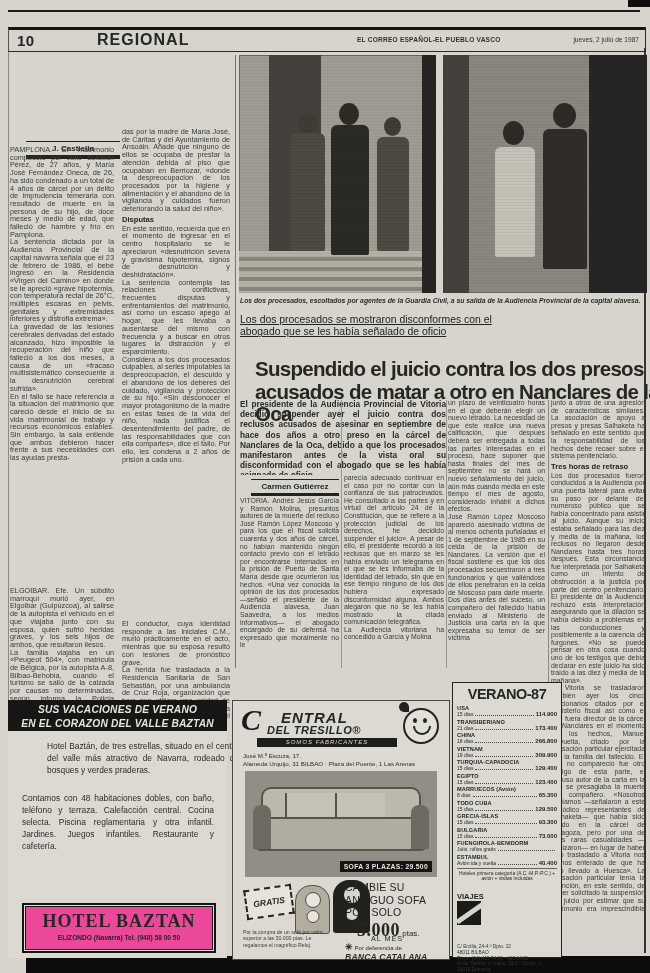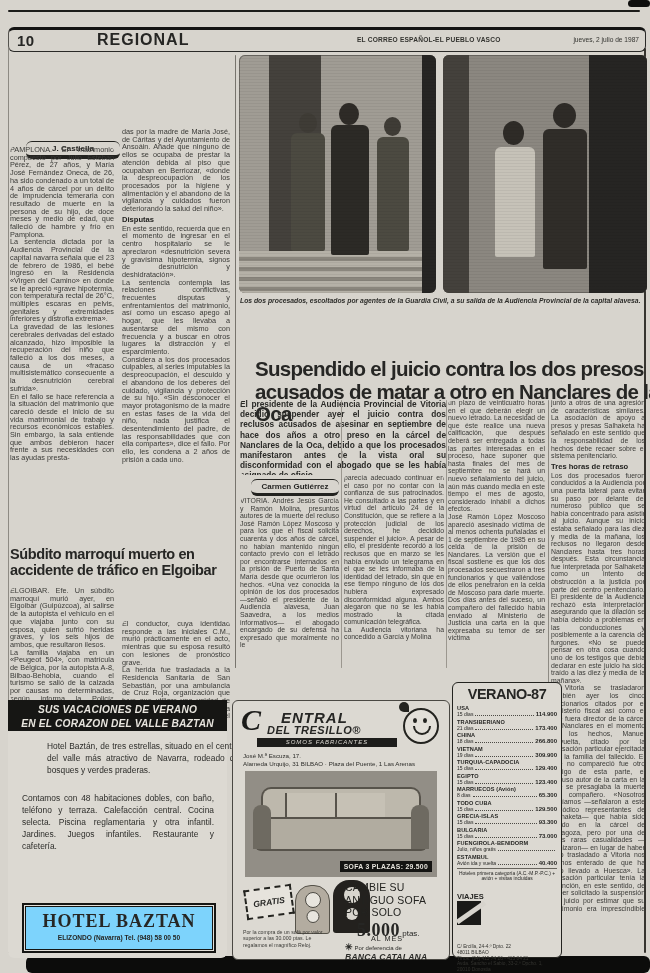--- a/index.html
+++ b/index.html
@@ -2,21 +2,21 @@
 <html lang="es" style="--paper: #d7d4cd; --ink: #262624; --photo-gray: #a09c94;"><head>
 <meta charset="utf-8">
 <style>
   :root{
     --paper:#d7d4cd; --paper2:#dcd9d2; --ink:#262624; --ink-soft:#3a3a37;
     --photo-gray:#a09c94; --rule:#1c1c1a;
   }
   html,body{margin:0;padding:0;background:#b9b6b0;}
   .page{position:relative;width:650px;height:973px;background:var(--paper);
         font-family:"Liberation Sans",sans-serif;color:var(--ink);overflow:hidden;}
-  .abs{position:absolute;border-radius:6px;}
+  .abs{position:absolute;}
   .just{text-align:justify;white-space:pre-line;overflow:hidden;hyphens:auto;}
   .pre{white-space:pre-line;}
 
   
   .top-rule{left:8px;top:10px;width:632px;height:2px;background:var(--rule);}
   .corner-mark{left:628px;top:0;width:22px;height:7px;background:#0e0e0d;}
   .masthead{left:8px;top:27px;width:636px;height:21px;border-top:3px solid #141413;
             border-bottom:1px solid #2a2a28;border-left:1px solid #55534e;border-right:1px solid #2a2a28;}
   .pagenum{position:absolute;left:8px;top:2px;font-size:15px;font-weight:bold;letter-spacing:.5px;}
   .section{position:absolute;left:88px;top:1px;font-size:16px;font-weight:bold;letter-spacing:1px;}
@@ -79,21 +79,21 @@
   .gut3{left:548px;top:400px;width:1px;height:538px;background:#8d8a83;}
 
   
   .hotel-ad{left:8px;top:700px;width:219px;height:258px;background:var(--paper2);}
   .hotel-banner{position:absolute;left:0;top:0;width:100%;height:31px;background:#161614;color:#e8e5de;
                 text-align:center;font-weight:bold;font-style:italic;font-size:10.2px;line-height:1.35;
                 padding-top:3px;box-sizing:border-box;letter-spacing:.2px;}
   .hotel-para{position:absolute;left:14px;width:192px;font-size:8.4px;line-height:12px;
               text-align:justify;color:#2d2d2a;}
   .hp1{top:40px;margin-left:25px;} .hp2{top:92px;} .hp3{top:167px;font-weight:bold;line-height:11px;}
-  .hotel-logo{position:absolute;left:14px;top:203px;width:190px;height:46px;background:#7dd3fc;
+  .hotel-logo{position:absolute;left:14px;top:203px;width:190px;height:46px;background:#ec4899;
               border:2px solid #151513;box-shadow:0 0 0 1px #e2dfd8 inset,0 0 0 2px #151513 inset;
               text-align:center;}
   .hotel-logo-text{font-family:"Liberation Serif",serif;font-weight:bold;font-size:18px;
                    letter-spacing:1px;margin-top:6px;}
   .hotel-addr{font-size:6.6px;font-weight:bold;margin-top:2px;color:#262624;}
 
   
   .sofa-ad{left:232px;top:700px;width:216px;height:258px;border:1px solid #4a4843;background:var(--paper2);}
   .brand-c{position:absolute;left:8px;top:2px;font-family:"Liberation Serif",serif;font-weight:bold;
            font-style:italic;font-size:30px;color:#1b1b19;}
@@ -184,22 +184,20 @@
 La gravedad de las lesiones cerebrales derivadas del estado alcanzado, hizo imposible la recuperación del niño que falleció a los dos meses, a causa de un «fracaso multisistemático consecuente a la desnutrición cerebral sufrida».
 En el fallo se hace referencia a la situación del matrimonio que careció desde el inicio de su vida matrimonial de trabajo y recursos económicos estables. Sin embargo, la sala entiende que ambos debieron hacer frente a sus necesidades con las ayudas presta-</div>
   <div class="abs a1-col2">
     <div class="bodytext just">das por la madre de María José, de Cáritas y del Ayuntamiento de Ansoáin. Añade que ninguno de ellos se ocupaba de prestar la atención debida al piso que ocupaban en Berriozar, «donde la despreocupación de los procesados por la higiene y alimentación y el abandono de la vigilancia y cuidados fueron deteriorando la salud del niño».</div>
     <div class="crosshead">Disputas</div>
     <div class="bodytext just">En este sentido, recuerda que en el momento de ingresar en el centro hospitalario se le apreciaron «desnutrición severa y gravísima hipotermia, signos de desnutrición y deshidratación».
 La sentencia contempla las relaciones conflictivas, frecuentes disputas y enfrentamientos del matrimonio, así como un escaso apego al hogar, que les llevaba a ausentarse del mismo con frecuencia y a buscar en otros lugares la distracción y el esparcimiento.
 Considera a los dos procesados culpables, al serles imputables la despreocupación, el descuido y el abandono de los deberes del cuidado, vigilancia y protección de su hijo. «Sin desconocer el mayor protagonismo de la madre en estas fases de la vida del niño, nada justifica el desentendimiento del padre, de las responsabilidades que con ella compartes», dice el fallo. Por ello, les condena a 2 años de prisión a cada uno.</div>
   </div>
 
-  <h2 class="abs a2-headline pre" style="margin:0">Súbdito marroquí muerto en
-accidente de tráfico en Elgoibar</h2>
   <div class="abs a2-col1 bodytext just">ELGOIBAR. Efe. Un súbdito marroquí murió ayer, en Elgoibar (Guipúzcoa), al salirse de la autopista el vehículo en el que viajaba junto con su esposa, quien sufrió heridas graves, y los seis hijos de ambos, que resultaron ilesos.
 La familia viajaba en un «Peugeot 504», con matrícula de Bélgica, por la autopista A-8, Bilbao-Behobia, cuando el turismo se salió de la calzada por causas no determinadas, según informa la Policía autónoma vasca.</div>
   <div class="abs a2-col2 bodytext just">El conductor, cuya identidad responde a las iniciales C.M., murió prácticamente en el acto, mientras que su esposa resultó con lesiones de pronóstico grave.
 La herida fue trasladada a la Residencia Sanitaria de San Sebastián, por una ambulancia de Cruz Roja, organización que tuvo que utilizar una unidad de rescate para extraer a la víctima del interior del vehículo, en el que había quedado atrapada.</div>
   <div class="abs vrule-left"></div>
 
   <div class="abs photo photo1">
     <div class="ph band-dark" style="left:30px;top:0;width:52px;height:238px;"></div>
     <div class="ph steps" style="left:0;bottom:0;width:197px;height:42px;"></div>
     <div class="ph torso guard" style="left:52px;top:78px;width:34px;height:118px;"></div>
@@ -213,20 +211,22 @@
   <div class="abs photo photo2" style="background:#8b8780;">
     <div class="ph band-darker" style="right:0;top:0;width:58px;height:238px;"></div>
     <div class="ph band-dark" style="left:0;top:0;width:26px;height:238px;"></div>
     <div class="ph torso light" style="left:52px;top:92px;width:40px;height:110px;"></div>
     <div class="ph head" style="left:60px;top:66px;width:21px;height:24px;"></div>
     <div class="ph torso" style="left:100px;top:74px;width:44px;height:140px;background:#302d29;"></div>
     <div class="ph head" style="left:110px;top:48px;width:23px;height:25px;"></div>
   </div>
   <div class="abs photo-caption">Los dos procesados, escoltados por agentes de la Guardia Civil, a su salida de la Audiencia Provincial de la capital alavesa.</div>
 
+  <div class="abs a3-kicker pre">Los dos procesados se mostraron disconformes con el
+abogado que se les había señalado de oficio</div>
   <h1 class="abs a3-headline pre" style="margin:16px">Suspendido el juicio contra los dos presos
 acusados de matar a otro en Nanclares de la Oca</h1>
   <div class="abs a3-lead just">El presidente de la Audiencia Provincial de Vitoria decidió suspender ayer el juicio contra dos reclusos acusados de asesinar en septiembre de hace dos años a otro preso en la cárcel de Nanclares de la Oca, debido a que los procesados manifestaron antes de la vista oral su disconformidad con el abogado que se les había asignado de oficio.</div>
   <div class="abs a3-byline byline-box">Carmen Gutiérrez</div>
   <div class="abs a3-col1 maincol just">VITORIA. Andrés Jesús García y Ramón Molina, presuntos autores de la muerte del recluso José Ramón López Moscoso y para los que el fiscal solicita cuarenta y dos años de cárcel, no habían mantenido ningún contacto previo con el letrado por encontrarse internados en la prisión de Puerto de Santa María desde que ocurrieron los hechos. «Una vez conocida la opinión de los dos procesados —señaló el presidente de la Audiencia alavesa, Juan Saavedra, a los medios informativos— el abogado encargado de su defensa ha expresado que moralmente no le</div>
   <div class="abs a3-col2 maincol just">parecía adecuado continuar en el caso por no contar con la confianza de sus patrocinados. He consultado a las partes y en virtud del artículo 24 de la Constitución, que se refiere a la protección judicial de los derechos, he decidido suspender el juicio». A pesar de ello, el presidente recordó a los reclusos que en marzo se les había enviado un telegrama en el que se les informaba de la identidad del letrado, sin que en ese tiempo ninguno de los dos hubiera expresado disconformidad alguna. Ambos alegaron que no se les había mostrado la citada comunicación telegráfica.
 La Audiencia vitoriana ha concedido a García y Molina</div>
   <div class="abs a3-col3 maincol just">un plazo de veinticuatro horas en el que deberán elegir un nuevo letrado. La necesidad de que éste realice una nueva calificación, que después deberá ser entregada a todas las partes interesadas en el proceso, hace suponer que hasta finales del mes de septiembre no se hará un nuevo señalamiento del juicio, aún más cuando media en este tiempo el mes de agosto, considerado inhábil a dichos efectos.
 José Ramón López Moscoso apareció asesinado víctima de al menos ochenta puñaladas el 1 de septiembre de 1985 en su celda de la prisión de Nanclares. La versión que el fiscal sostiene es que los dos procesados secuestraron a tres funcionarios y que valiéndose de ellos penetraron en la celda de Moscoso para darle muerte. Dos días antes del suceso, un compañero del fallecido había enviado al Ministerio de Justicia una carta en la que expresaba su temor de ser víctima</div>
   <div class="abs a3-col4">

